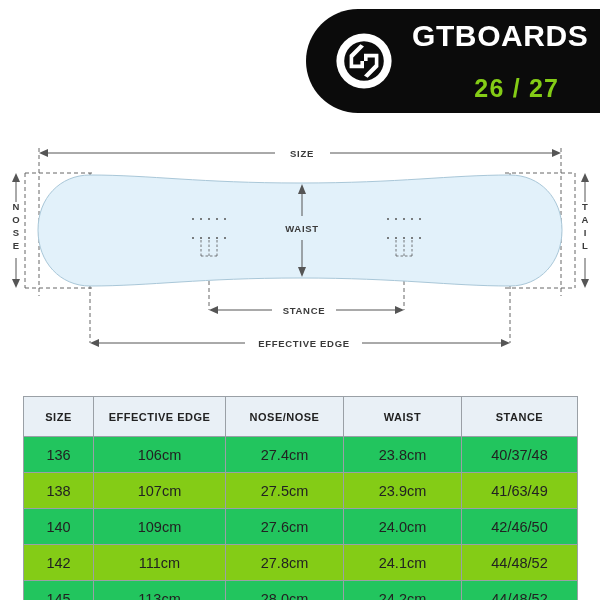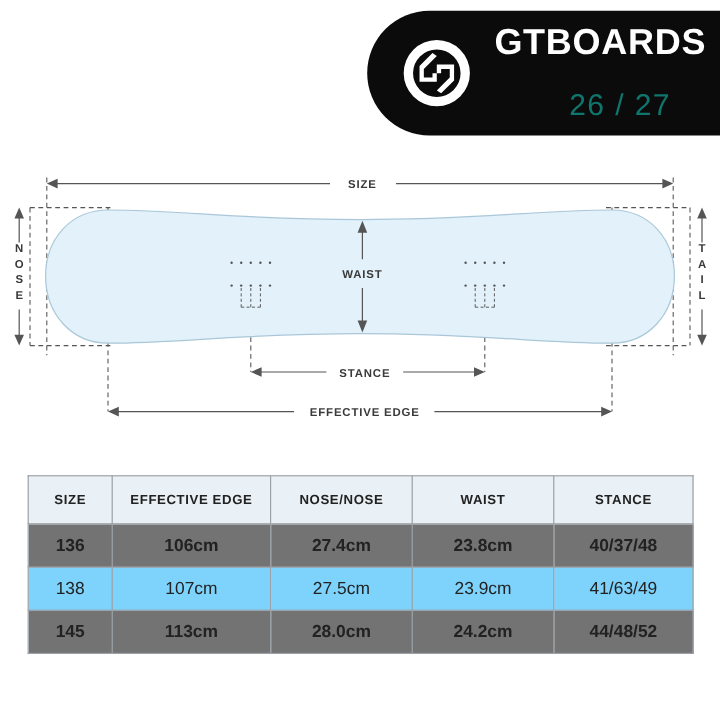--- a/index.html
+++ b/index.html
@@ -53,23 +53,23 @@
   .brand-name {
     color: #ffffff;
     font-size: 30px;
     font-weight: bold;
     letter-spacing: 0.6px;
     line-height: 1.05;
     white-space: nowrap;
   }
 
   .brand-season {
-    color: #0f766e;
+    color: #84cc16;
     font-size: 25px;
-    font-weight: normal;
+    font-weight: bold;
     letter-spacing: 1.2px;
     line-height: 1.1;
     white-space: nowrap;
     margin-left: 33px;
   }
 
   
   .diagram {
     position: absolute;
     left: 0;
@@ -119,22 +119,22 @@
     letter-spacing: 0.5px;
     height: 40px;
     padding: 0 2px;
   }
   table.spec-table td {
     font-size: 14.5px;
     font-weight: normal;
     height: 36px;
     padding: 0 2px;
   }
-  table.spec-table tbody tr.row-odd td { background: #737373; font-weight: bold; }
-  table.spec-table tbody tr.row-even td { background: #7dd3fc; }
+  table.spec-table tbody tr.row-odd td { background: #22c55e; }
+  table.spec-table tbody tr.row-even td { background: #84cc16; }
 
   col.c-size { width: 70px; }
   col.c-edge { width: 132px; }
   col.c-nt   { width: 118px; }
   col.c-waist{ width: 118px; }
   col.c-stance{ width: 116px; }
 </style>
 </head>
 <body>
 
@@ -310,20 +310,34 @@
           <td>40/37/48</td>
         </tr>
         <tr class="row-even">
           <td>138</td>
           <td>107cm</td>
           <td>27.5cm</td>
           <td>23.9cm</td>
           <td>41/63/49</td>
         </tr>
         <tr class="row-odd">
+          <td>140</td>
+          <td>109cm</td>
+          <td>27.6cm</td>
+          <td>24.0cm</td>
+          <td>42/46/50</td>
+        </tr>
+        <tr class="row-even">
+          <td>142</td>
+          <td>111cm</td>
+          <td>27.8cm</td>
+          <td>24.1cm</td>
+          <td>44/48/52</td>
+        </tr>
+        <tr class="row-odd">
           <td>145</td>
           <td>113cm</td>
           <td>28.0cm</td>
           <td>24.2cm</td>
           <td>44/48/52</td>
         </tr>
       </tbody>
     </table>
   </div>
 

